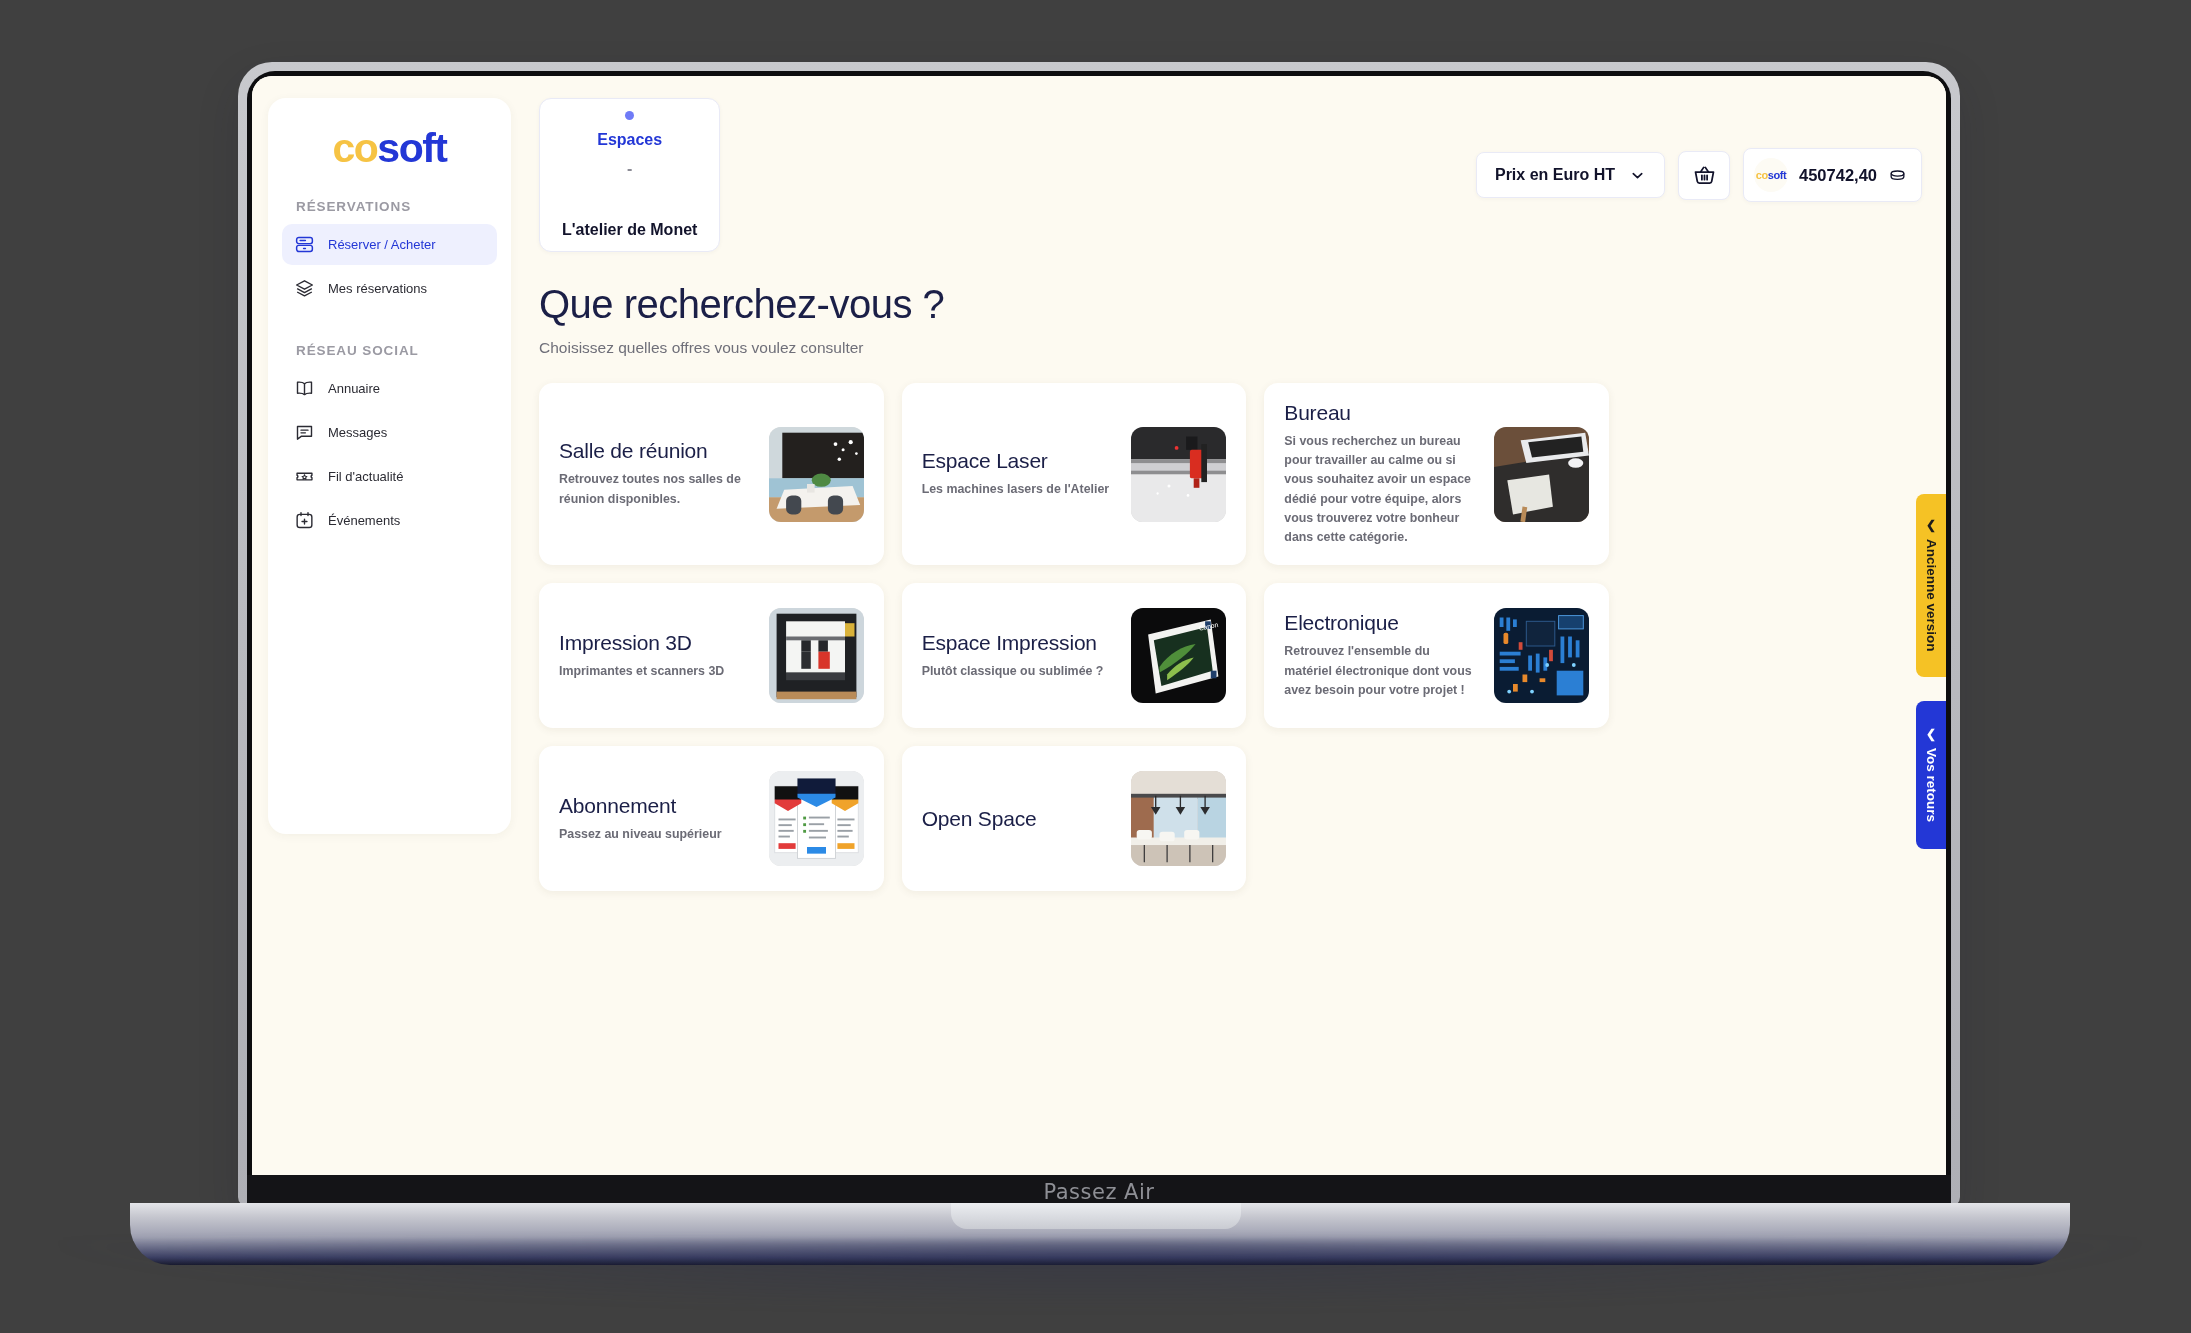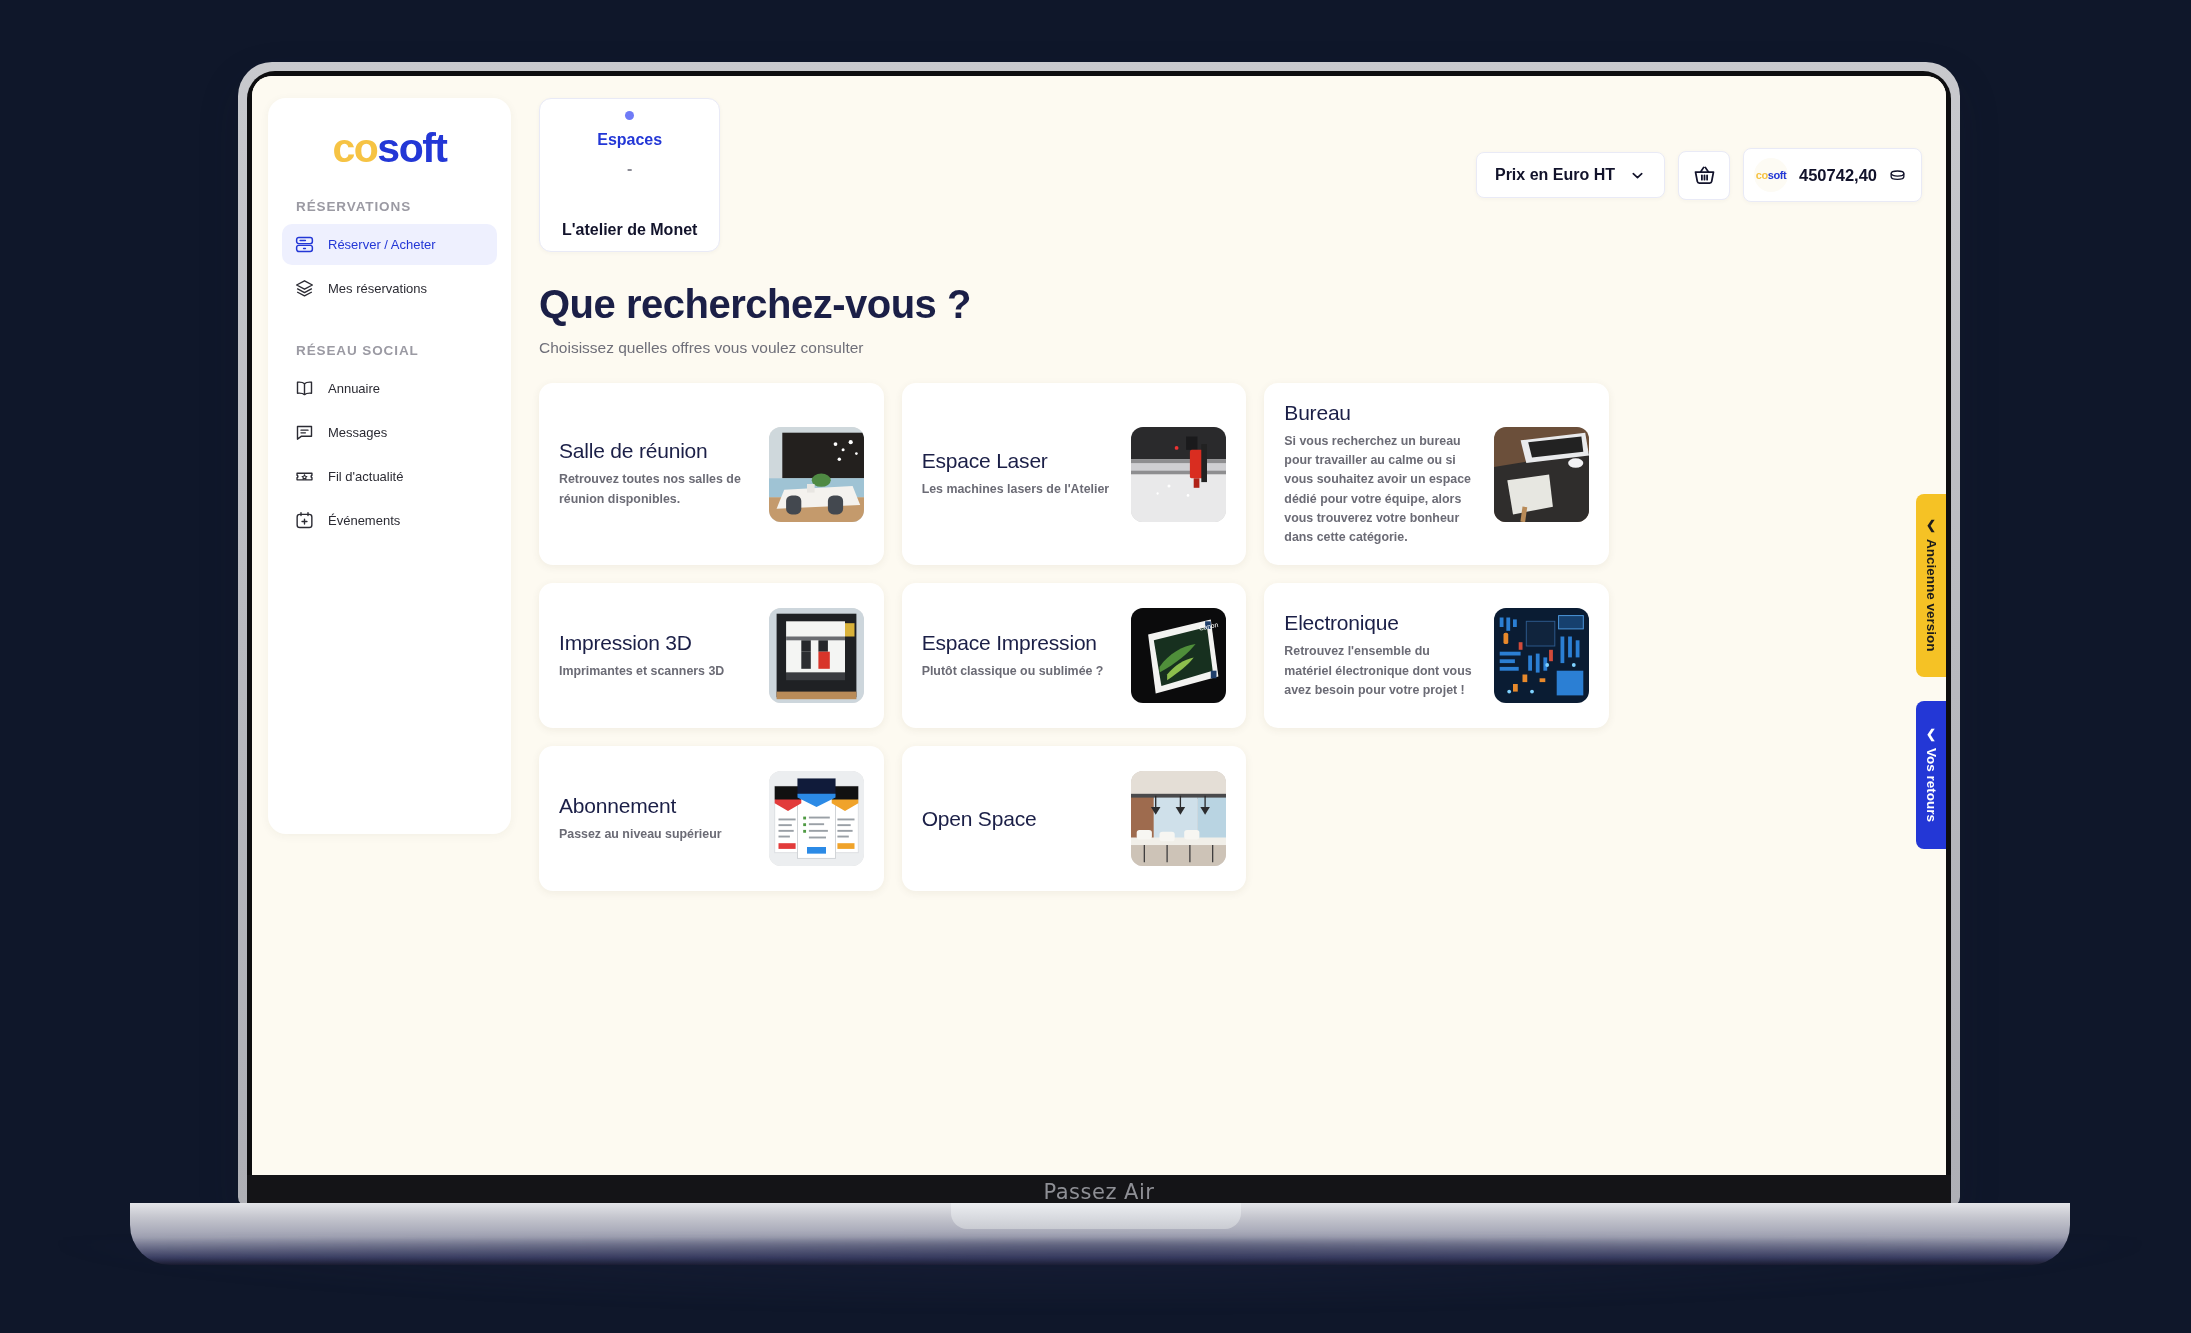--- a/index.html
+++ b/index.html
@@ -4,21 +4,21 @@
 <style>
   * { box-sizing: border-box; margin: 0; padding: 0; }
   html, body {
     width: 2191px; height: 1333px;
     background: #ffffff;
     font-family: "Liberation Sans", sans-serif;
     overflow: hidden;
   }
 
   
-  .stage { position: relative; width: 2191px; height: 1333px; background:#0f172a;padding-left:32px; }
+  .stage { position: relative; width: 2191px; height: 1333px; background:#404040;padding-left:32px; }
 
   .laptop-lid {
     position: absolute;
     left: 238px; top: 62px;
     width: 1722px; height: 1145px;
     background: linear-gradient(180deg,#c8c9cd 0%, #b9babf 50%, #aeafb5 100%);
     border-radius: 34px 34px 10px 10px;
     box-shadow: 0 18px 40px rgba(30,30,45,.18);
   }
   .lid-inner {
@@ -129,21 +129,21 @@
   .mini-logo {
     width: 34px; height: 34px; border-radius: 50%;
     background: #fdfbf4;
     display: flex; align-items: center; justify-content: center;
     font-size: 11px; font-weight: 800; letter-spacing: -.4px;
   }
   .mini-logo .co { color: #f6c344; }
   .mini-logo .soft { color: #2337d6; }
   .balance-amount { font-size: 16.5px; font-weight: 700; color: #12132b; }
 
-  .page-title { font-size: 40px; font-weight: 700; color: #1b1f47; margin: 30px 0 12px 0; letter-spacing: -.5px; }
+  .page-title { font-size: 40px; font-weight: 400; color: #1b1f47; margin: 30px 0 12px 0; letter-spacing: -.5px; }
   .page-sub { font-size: 15.5px; color: #6f6f79; margin-top: 9px; font-weight: 500; }
 
   
   .grid {
     margin-top: 26px;
     display: grid;
     grid-template-columns: repeat(3, 1fr);
     gap: 18px;
     max-width: 1070px;
   }

